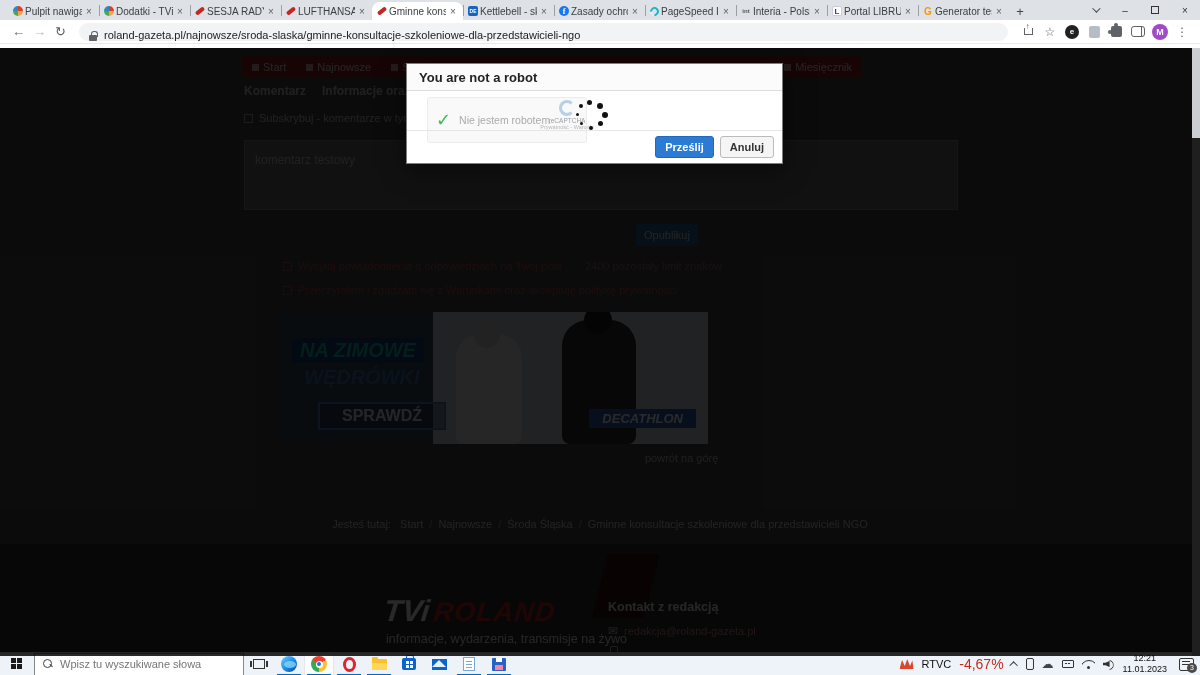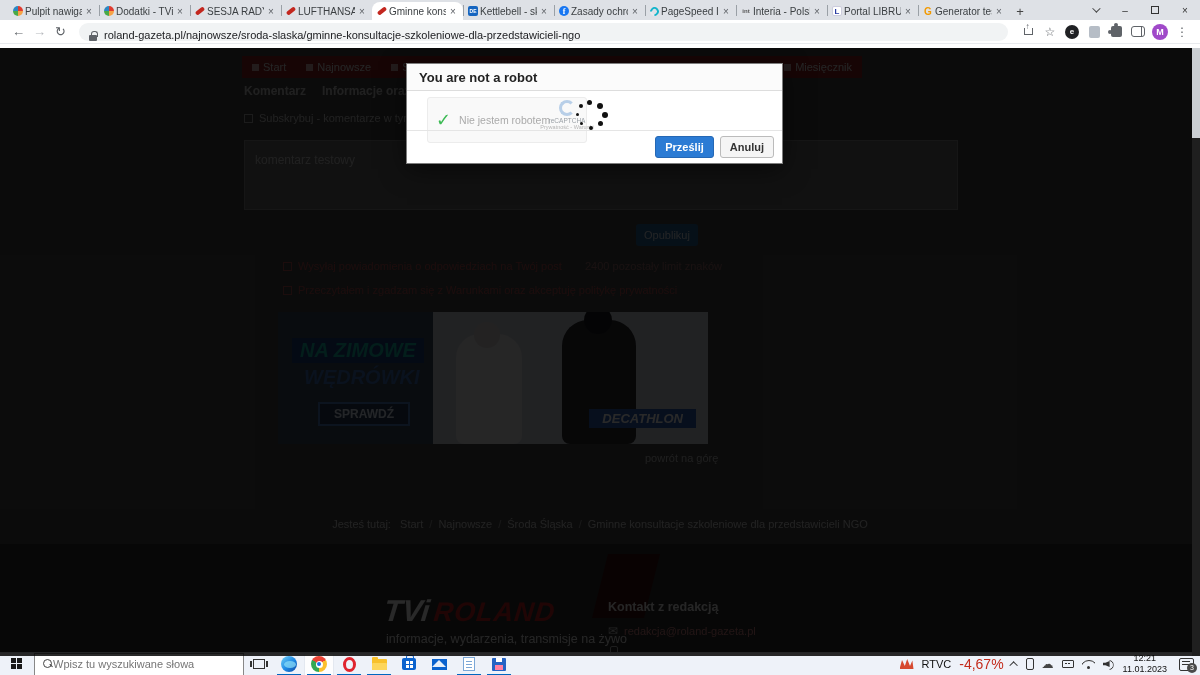--- a/index.html
+++ b/index.html
@@ -62,21 +62,21 @@
   .subline { position:absolute; left:244px; top:64px; font-size:11px; color:#c9c9c9; display:flex; align-items:center; gap:6px; }
   .cb { width:9px; height:9px; border:1px solid #b0b0b0; flex:none; }
   .cb.red { border-color:#b05050; }
   .carea { position:absolute; left:244px; top:92px; width:714px; height:70px; border:1px solid #8a8a8a; background:#6a6a6a; padding:12px 10px; font-size:12px; color:#c8c8c8; }
   .pubbtn { position:absolute; left:636px; top:176px; width:62px; height:22px; background:#2a6496; color:#d5dde5; font-size:11px; display:flex; align-items:center; justify-content:center; border-radius:3px; }
   .optrow { position:absolute; font-size:11px; color:#b05050; display:flex; align-items:center; gap:6px; }
   .chars { position:absolute; left:585px; top:212px; font-size:11px; color:#9a6a6a; }
   .ad { position:absolute; left:278px; top:264px; width:430px; height:132px; background:linear-gradient(90deg,#3a4a5c 0 36%,#cfd4da 36% 100%); overflow:hidden; }
   .ad-chip1 { position:absolute; left:14px; top:26px; background:#1c3f7a; color:#14b8a6; font-weight:bold; font-style:italic; font-size:20px; padding:1px 8px; }
   .ad-chip2 { position:absolute; left:26px; top:54px; color:#3d6fb8; font-weight:bold; font-style:italic; font-size:20px; }
-  .ad-cta { position:absolute; left:40px; top:90px; border:2px solid #4a7ec2; background:rgba(20,40,80,.4); color:#dbe6f5; font-size:12px; font-weight:bold; padding:3px 14px; }
+  .ad-cta { position:absolute; left:40px; top:90px; border:2px solid #4a7ec2; background:rgba(20,40,80,.4); color:#dbe6f5; font-size:16px; font-weight:bold; padding:3px 22px; }
   .ad-brand { position:absolute; right:12px; bottom:16px; background:#2f5fb3; color:#fff; font-weight:bold; font-style:italic; font-size:13px; padding:2px 13px; }
   .skier1 { position:absolute; left:178px; top:22px; width:66px; height:110px; background:#e9e9ec; border-radius:24px 24px 8px 8px; }
   .skier1::before { content:""; position:absolute; left:18px; top:-12px; width:26px; height:26px; border-radius:50%; background:#d8d4d0; }
   .skier2 { position:absolute; left:284px; top:8px; width:74px; height:124px; background:#2b2b30; border-radius:26px 26px 8px 8px; }
   .skier2::before { content:""; position:absolute; left:22px; top:-14px; width:28px; height:28px; border-radius:50%; background:#1d1d22; }
   .backtop { position:absolute; left:645px; top:404px; font-size:11px; color:#bdbdbd; }
   .sitefooter { position:absolute; left:0; top:496px; width:1200px; height:112px; background:#2e2e2e; }
   .crumb { position:absolute; left:0; top:470px; width:1200px; text-align:center; font-size:11px; color:#cfcfcf; }
   .crumb .sep { margin:0 6px; color:#9a9a9a; }
   .ribbon { position:absolute; left:600px; top:10px; width:52px; height:64px; background:#3a0d0d; transform:skewX(-14deg); }
@@ -111,21 +111,21 @@
   .d1{width:5px;height:5px;left:12px;top:0;} .d2{width:6px;height:6px;left:22px;top:3px;}
   .d3{width:6px;height:6px;left:27px;top:12px;} .d4{width:5px;height:5px;left:23px;top:21px;}
   .d5{width:4px;height:4px;left:14px;top:26px;} .d6{width:3px;height:3px;left:5px;top:22px;}
   .d7{width:3px;height:3px;left:1px;top:13px;} .d8{width:4px;height:4px;left:4px;top:4px;}
 
   
   .taskbar { position:absolute; top:652px; left:0; width:1200px; height:23px; background:#eef2f9; border-top:1px solid #d8dde5; display:flex; align-items:center; }
   .tstart { width:34px; height:23px; display:flex; align-items:center; justify-content:center; }
   .winlogo { width:12px; height:12px; display:grid; grid-template-columns:5px 5px; grid-template-rows:5px 5px; gap:1px; }
   .winlogo i { background:#1a1a1a; }
-  .tsearch { width:210px; height:23px; background:#fff; border:1px solid #888; display:flex; align-items:center; padding:0 8px; }
+  .tsearch { width:210px; height:23px; background:#fff; border:1px solid #888; display:flex; align-items:center; padding:0 8px; gap:7px; }
   .mag { position:relative; width:10px; height:10px; flex:none; }
   .mag::before { content:""; position:absolute; left:0; top:0; width:7px; height:7px; border:1.4px solid #444; border-radius:50%; }
   .mag::after { content:""; position:absolute; left:6px; top:6px; width:4px; height:1.4px; background:#444; transform:rotate(45deg); }
   .tsearch input { border:none; outline:none; font-size:11px; color:#222; width:100%; font-family:"Liberation Sans",sans-serif; background:transparent; }
   .tview { width:30px; height:23px; display:flex; align-items:center; justify-content:center; }
   .tview .tvic { width:12px; height:10px; border:1.4px solid #333; position:relative; }
   .tview .tvic::before { content:""; position:absolute; left:-4px; top:1px; width:2px; height:6px; background:#333; }
   .tview .tvic::after { content:""; position:absolute; right:-4px; top:1px; width:2px; height:6px; background:#333; }
   .app { width:30px; height:23px; position:relative; display:flex; align-items:center; justify-content:center; flex:none; }
   .app.run::after { content:""; position:absolute; bottom:0; left:3px; right:3px; height:2px; background:#0067c0; }

